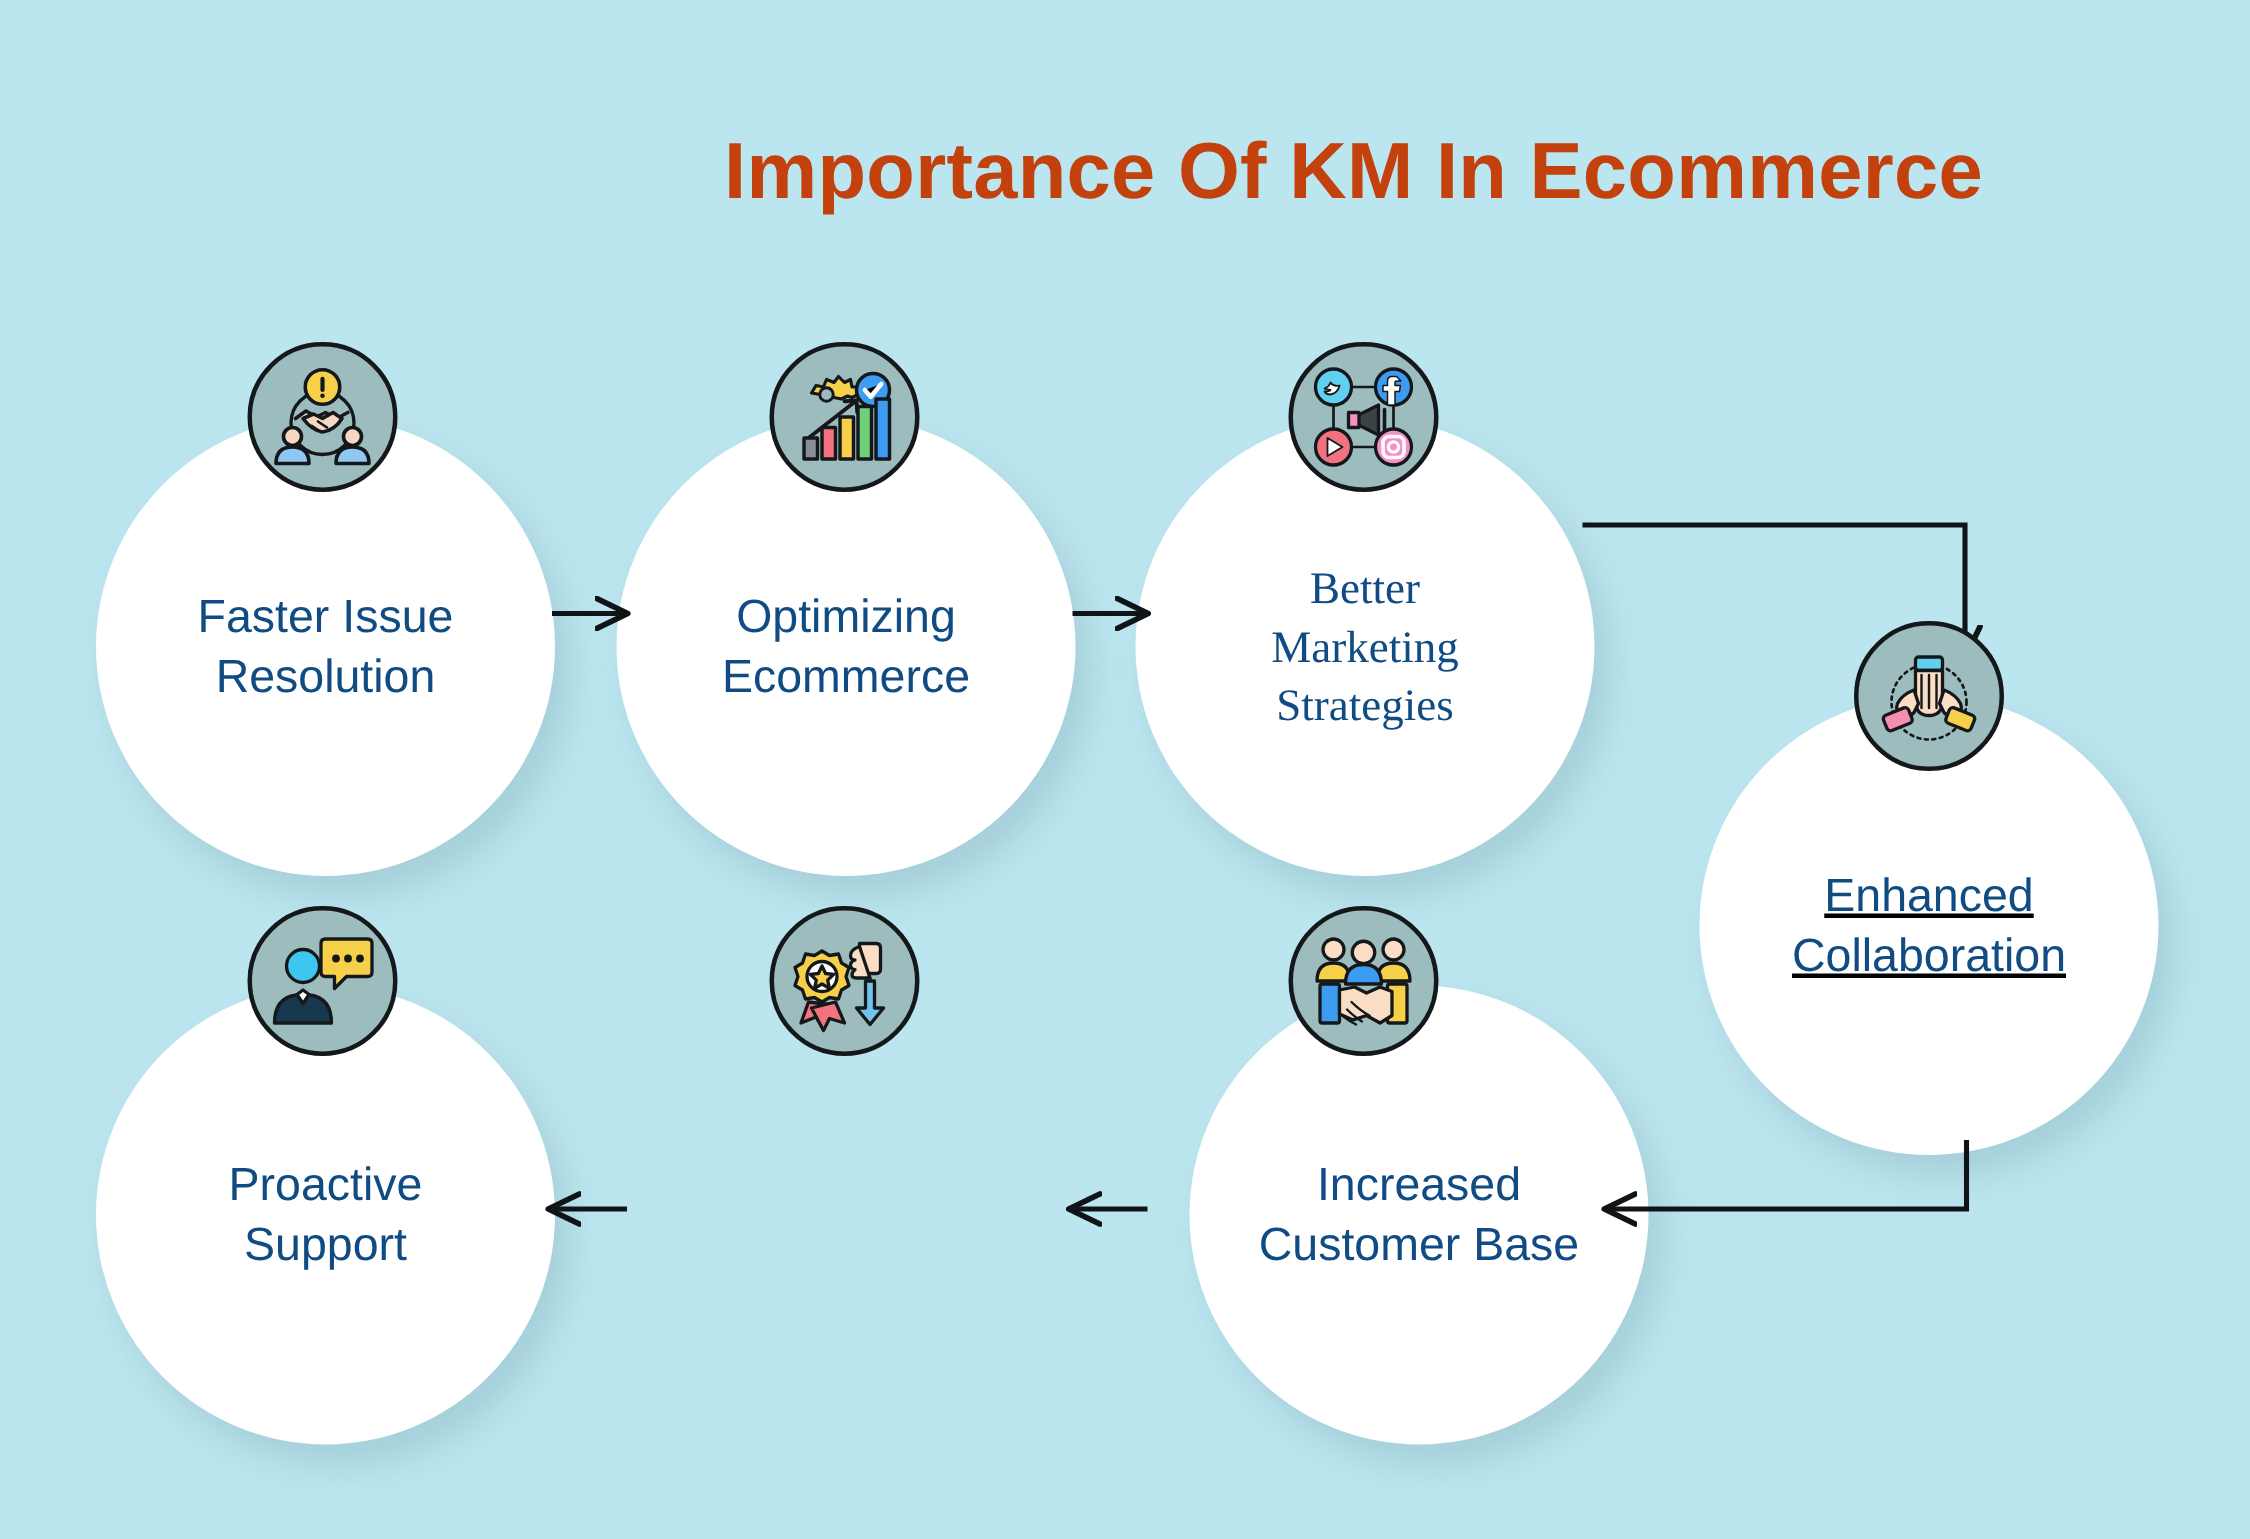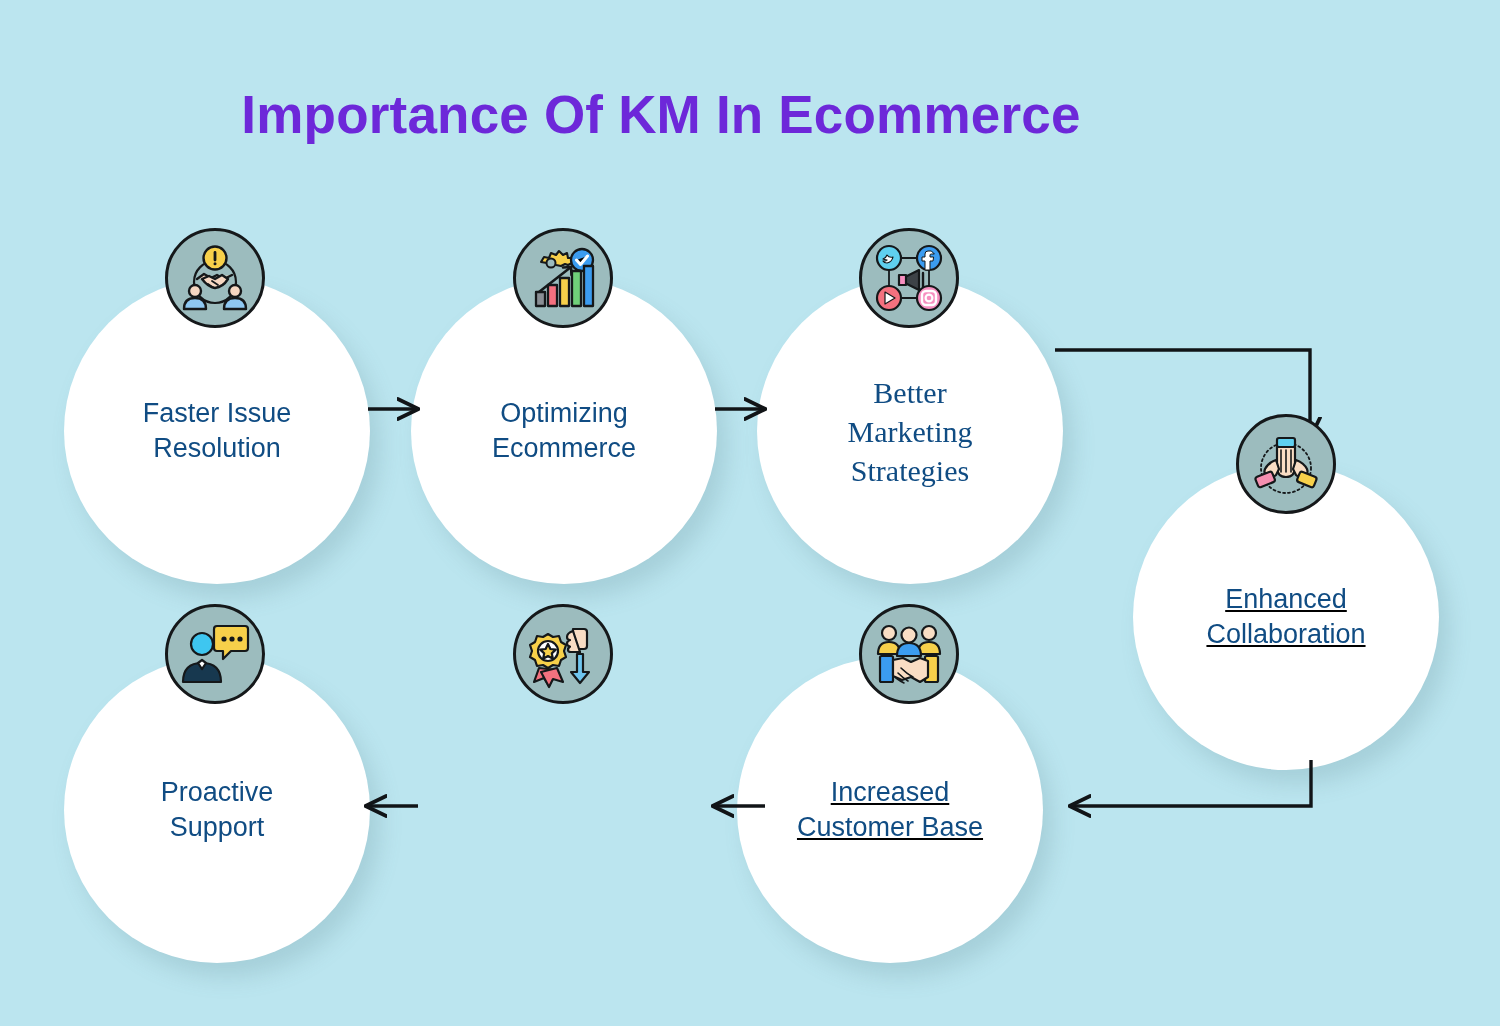--- a/index.html
+++ b/index.html
@@ -10,42 +10,42 @@
   body {
     background: #bbe5ef;
     font-family: "Liberation Sans", sans-serif;
     position: relative;
   }
   #stage { position: absolute; inset: 0; }
 
   .title {
     position: absolute;
     top: 84px; left: 0; width: 1322px;
-    text-align: center;
+    text-align: right;
     font-size: 53px;
     font-weight: bold;
     letter-spacing: 0.2px;
-    color: #6d28d9;
+    color: #c2410c;
     white-space: nowrap;
   }
 
   
   .node {
     position: absolute;
     width: 306px; height: 306px;
     border-radius: 50%;
     background: #ffffff;
     box-shadow: 10px 14px 22px rgba(90,130,140,0.22);
     display: flex;
     align-items: center;
     justify-content: center;
   }
   .node .label {
     color: #104c83;
-    font-size: 27px;
+    font-size: 31px;
     line-height: 1.30;
     text-align: center;
     padding: 0 16px;
     white-space: pre-line;
     font-weight: 400;
   }
   .node.three .label { font-size: 30px; }
 
   
   .badge {
@@ -156,21 +156,21 @@
         <path d="M29 21 h18 v20 q0 10 -9 10 q-9 0 -9 -10z" fill="#f9ddc4"></path>
         <path d="M33 24 v22 M38 24 v22 M43 24 v22" stroke-width="1.6"></path>
         <path d="M28 34 q-8 3 -11 9 q-2 5 3 8 q4 2 8 -2 l3 -6z" fill="#f9ddc4"></path>
         <path d="M48 34 q8 3 11 9 q2 5 -3 8 q-4 2 -8 -2 l-3 -6z" fill="#f9ddc4"></path>
         <rect x="8" y="48" width="18" height="11" rx="2.5" fill="#f48fb0" transform="rotate(-22 17 53)"></rect>
         <rect x="50" y="48" width="18" height="11" rx="2.5" fill="#f7d04a" transform="rotate(22 59 53)"></rect>
       </g>
     </svg>
   </div>
 
-  <div class="node" style="left:737px; top:657px;text-decoration:underline;">
+  <div class="node" style="left:793px; top:657px;">
     <div class="label">Increased
 Customer Base</div>
   </div>
   <div class="badge" style="left:859px; top:604px;">
     <svg width="76" height="76" viewBox="0 0 76 76">
       <g stroke="#15181a" stroke-width="2.2" stroke-linejoin="round" stroke-linecap="round">
         <circle cx="18" cy="17" r="7" fill="#f9ddc4"></circle>
         <circle cx="58" cy="17" r="7" fill="#f9ddc4"></circle>
         <circle cx="38" cy="19" r="7.5" fill="#f9ddc4"></circle>
         <path d="M7 38 q0 -12 11 -12 q11 0 11 12z" fill="#f7d04a"></path>

